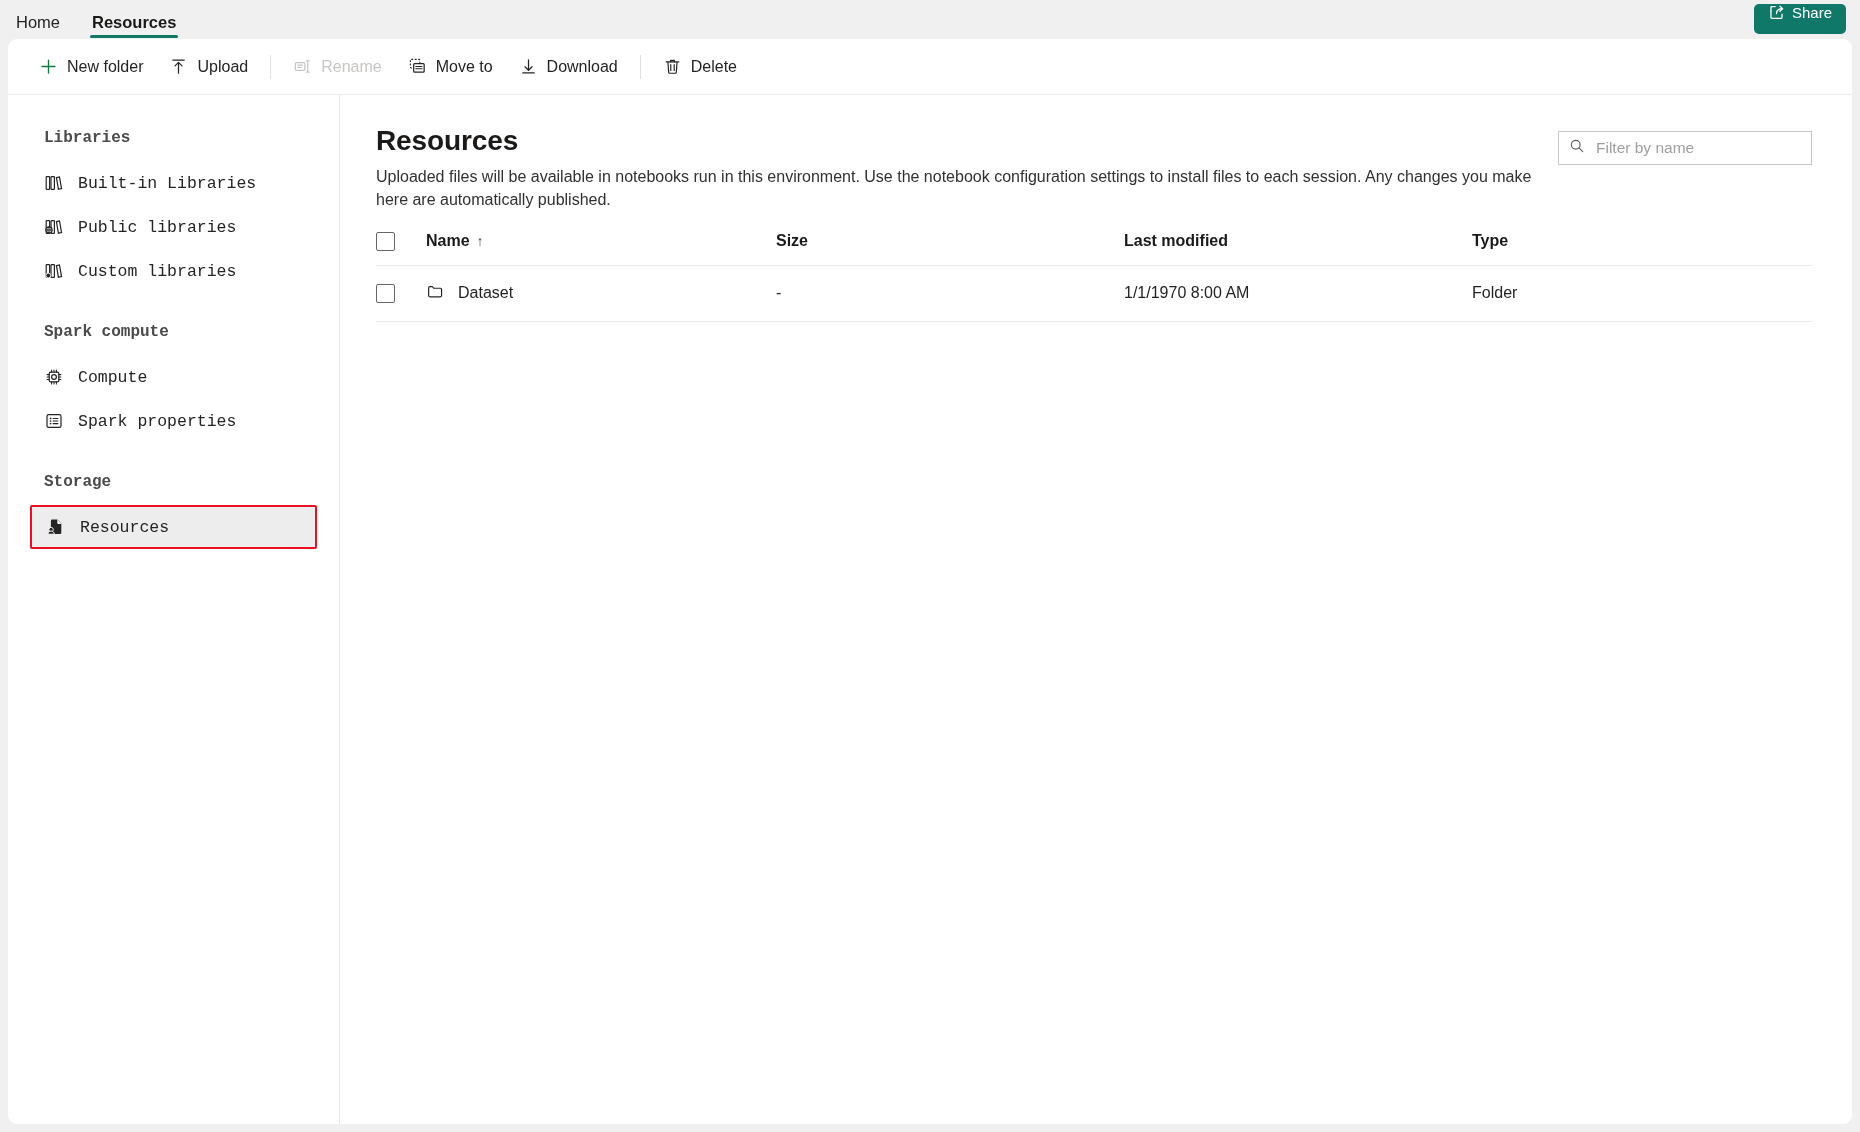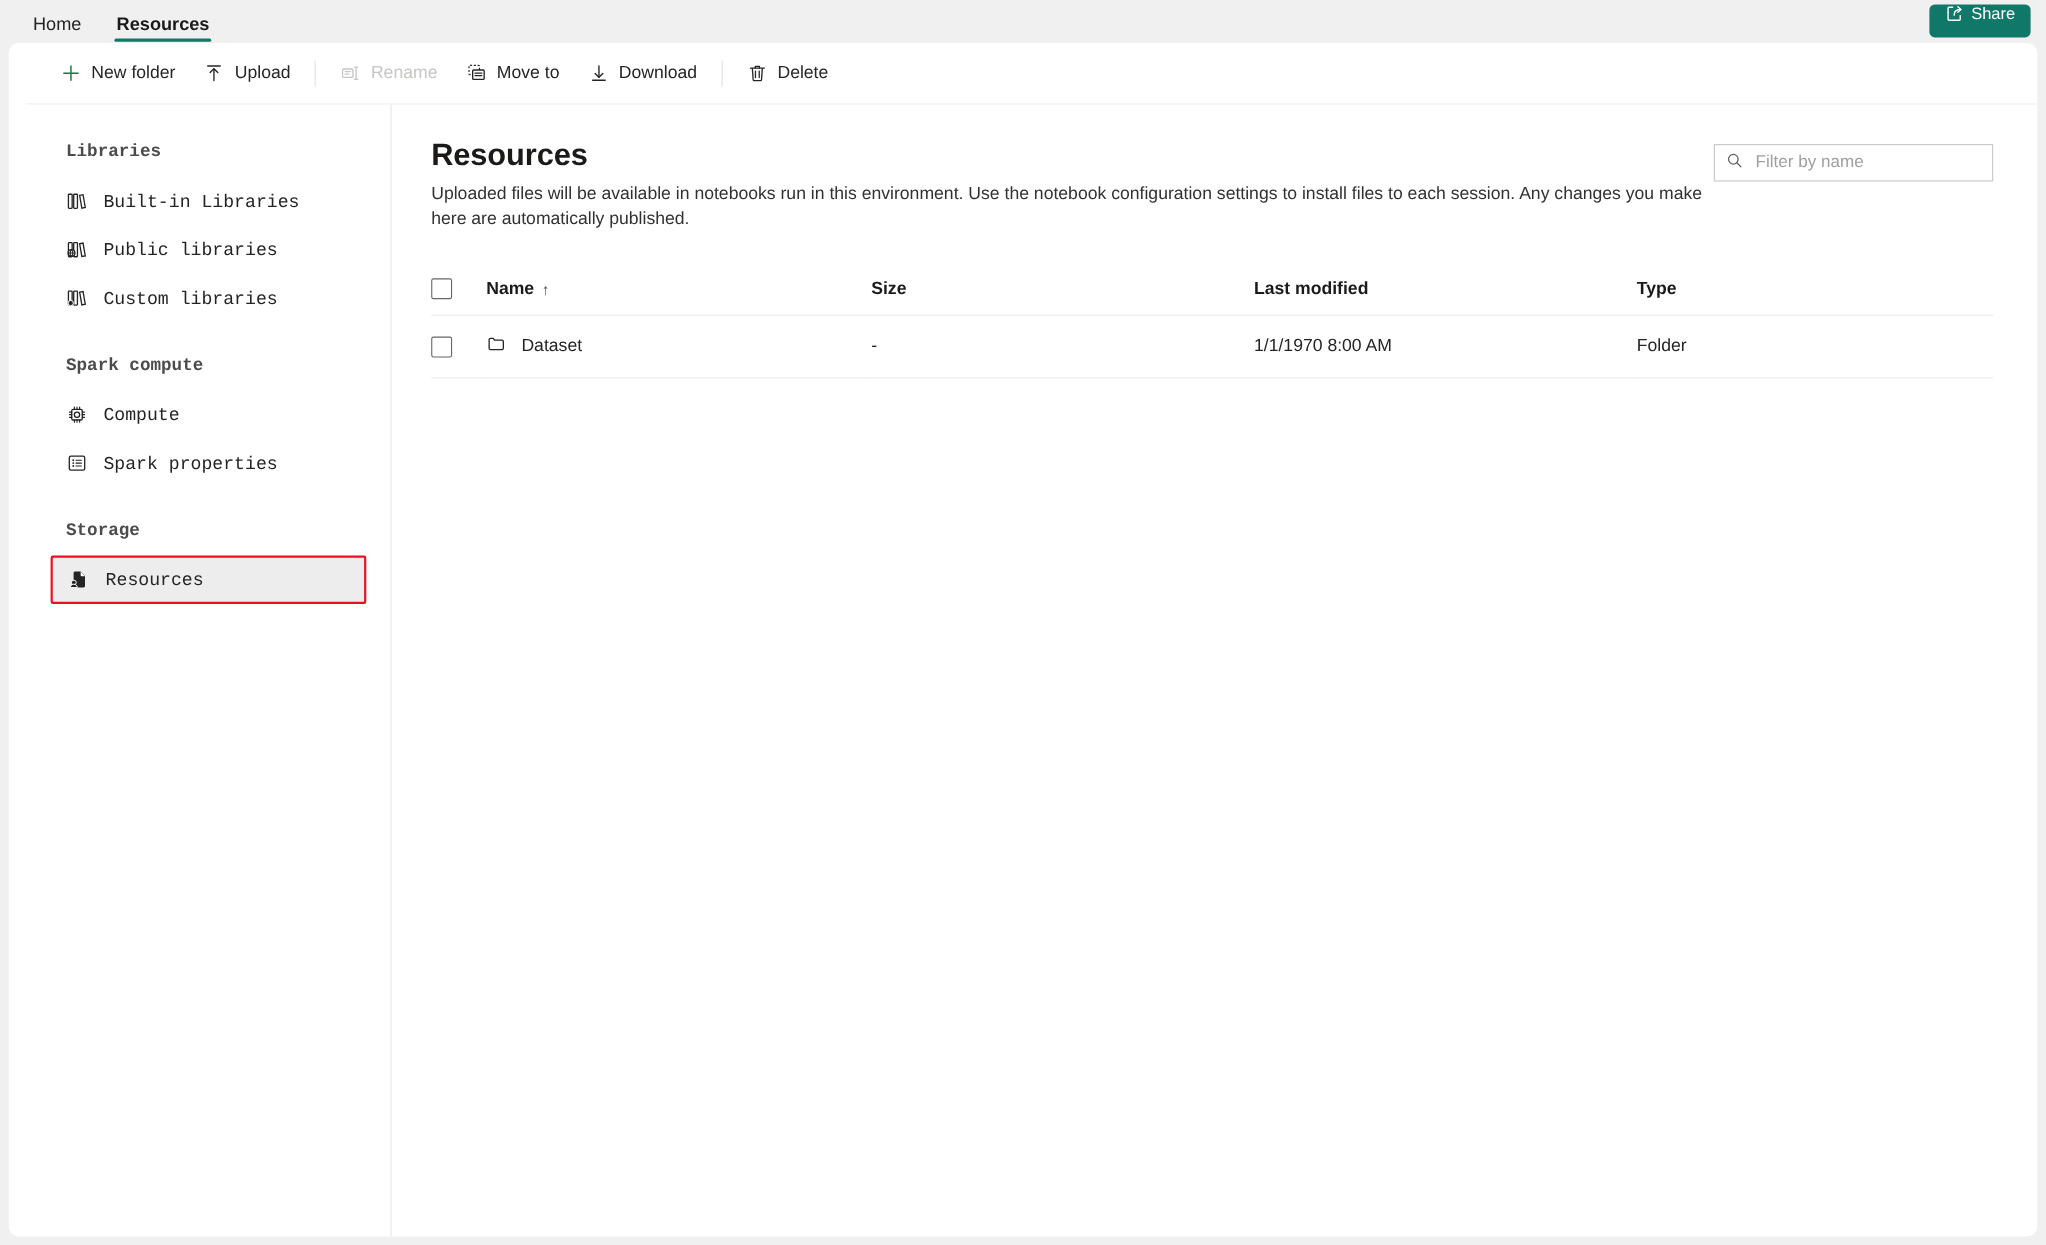--- a/index.html
+++ b/index.html
@@ -16,21 +16,20 @@
     -webkit-font-smoothing: antialiased;
   }
 
   
   .topbar {
     position: relative;
     height: 39px;
     background: #f0f0f0;
     display: flex;
     align-items: flex-end;
-    padding-left: 14px;
     box-sizing: border-box;
   }
   .tabs {
     display: flex;
     align-items: flex-end;
     height: 39px;
   }
   .tab {
     position: relative;
     font-size: 16.5px;
@@ -75,21 +74,20 @@
 
   
   .surface {
     position: relative;
     margin: 0 8px 0 8px;
     height: 1085px;
     background: #ffffff;
     border-radius: 9px 9px 9px 9px;
     box-sizing: border-box;
     overflow: hidden;
-    padding-left: 16px;
   }
   .cmdbar {
     height: 56px;
     display: flex;
     align-items: center;
     padding-left: 18px;
     border-bottom: 1px solid #eeeeee;
     box-sizing: border-box;
     gap: 0px;
   }
@@ -205,21 +203,21 @@
     font-family: "Liberation Sans", sans-serif;
     width: 100%;
     background: transparent;
   }
   .filter-box input::placeholder { color: #a19f9d; }
 
   
   table.files {
     width: 100%;
     border-collapse: collapse;
-    margin-top: 42px;
+    margin-top: 20px;
     table-layout: fixed;
   }
   table.files th {
     text-align: left;
     font-size: 16px;
     font-weight: bold;
     color: #1b1a19;
     padding: 0 0 14px 0;
     border-bottom: 1px solid #ebebeb;
     vertical-align: middle;

